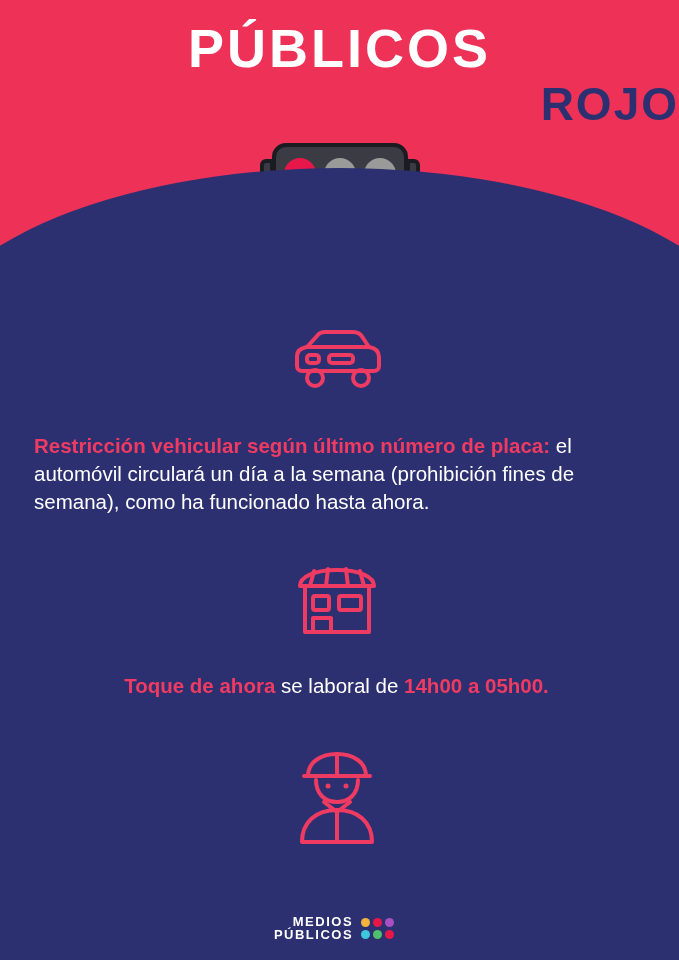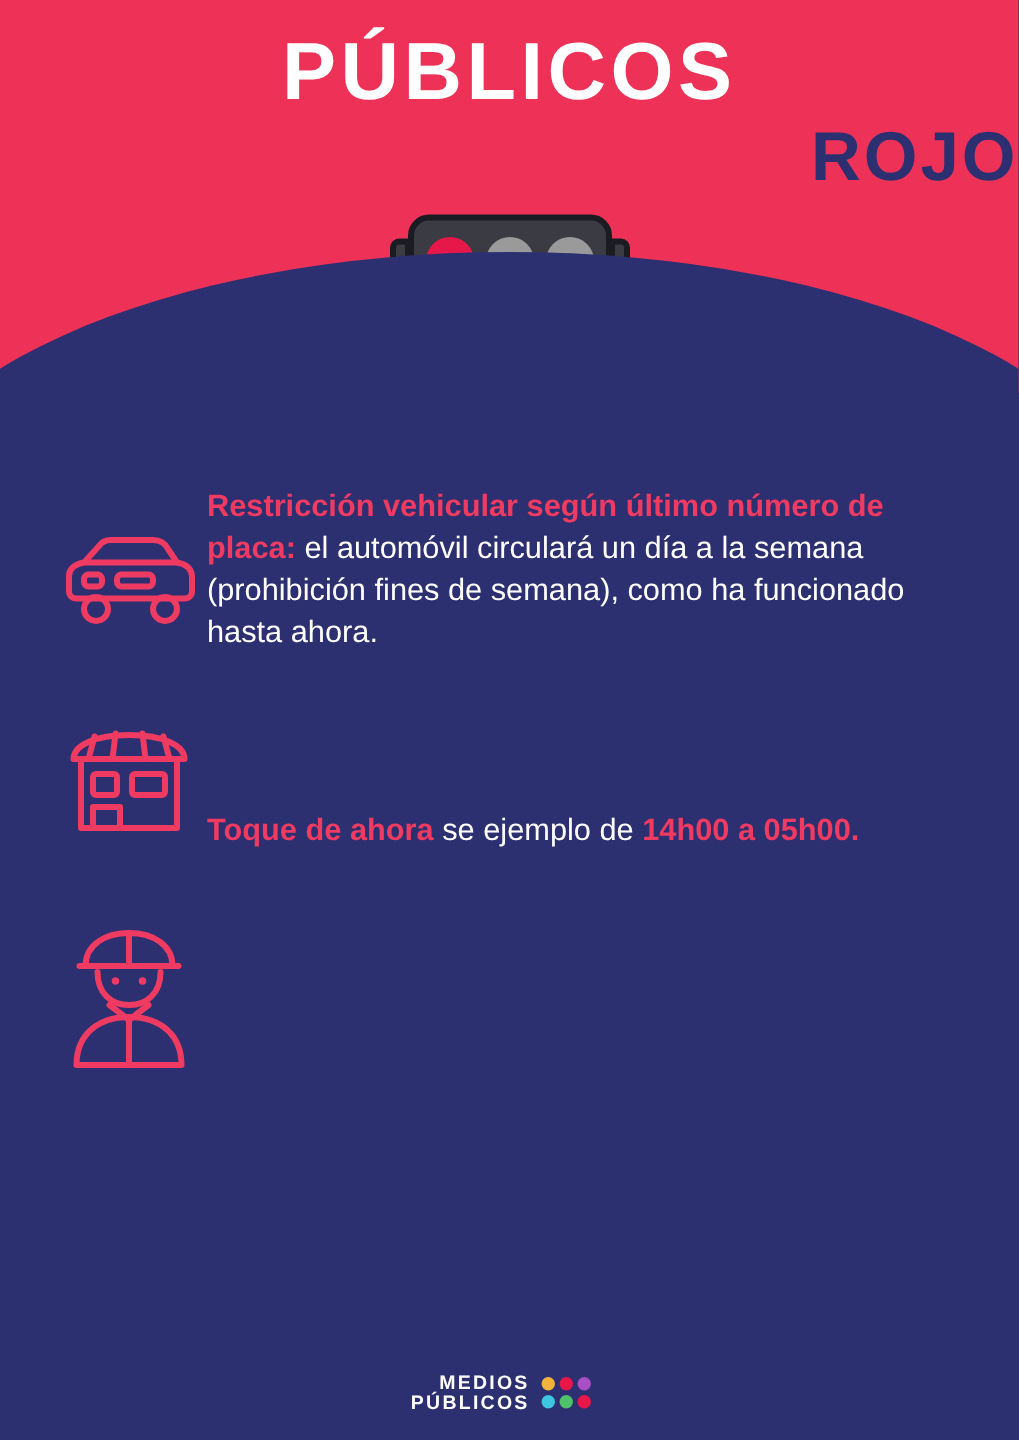--- a/index.html
+++ b/index.html
@@ -93,22 +93,23 @@
   }
   .bulb.on { background: #e8174a; }
 
   
   .content {
     position: relative;
     padding: 60px 40px 0 34px;
   }
   .item {
     display: flex;
-    align-items: flex-end;
+    align-items: center;
     margin-bottom: 46px;
+    flex-direction: column;
   }
   .item-icon {
     flex: 0 0 104px;
     height: 82px;
     display: flex;
     align-items: flex-start;
     justify-content: center;
     padding-top: 4px;
   }
   .item-text {
@@ -196,21 +197,21 @@
         <line x1="34" y1="3" x2="32" y2="20"></line>
         <line x1="52" y1="3" x2="54" y2="20"></line>
         <line x1="66" y1="5" x2="70" y2="20"></line>
         <path d="M11 20 V66 H75 V20"></path>
         <rect x="19" y="30" width="16" height="14" rx="2"></rect>
         <rect x="45" y="30" width="22" height="14" rx="2"></rect>
         <path d="M19 66 V52 H37 V66"></path>
       </svg>
     </div>
     <div class="item-text">
-      <span class="hl">Toque de ahora</span><span> se ejemplo de </span><span class="hl">14h00 a 05h00.</span>
+      <span class="hl">Toque de ahora</span><span> se laboral de </span><span class="hl">14h00 a 05h00.</span>
     </div>
   </div>
 
   <div class="item">
     <div class="item-icon">
       <svg width="86" height="96" viewBox="0 0 86 96" fill="none" stroke="#ef3a62" stroke-width="4" stroke-linecap="round" stroke-linejoin="round" aria-hidden="true">
         <path d="M14 26 C14 12 27 4 43 4 C59 4 72 12 72 26 Z"></path>
         <line x1="43" y1="4" x2="43" y2="26"></line>
         <line x1="10" y1="26" x2="76" y2="26"></line>
         <path d="M22 30 C22 44 31 52 43 52 C55 52 64 44 64 30"></path>

